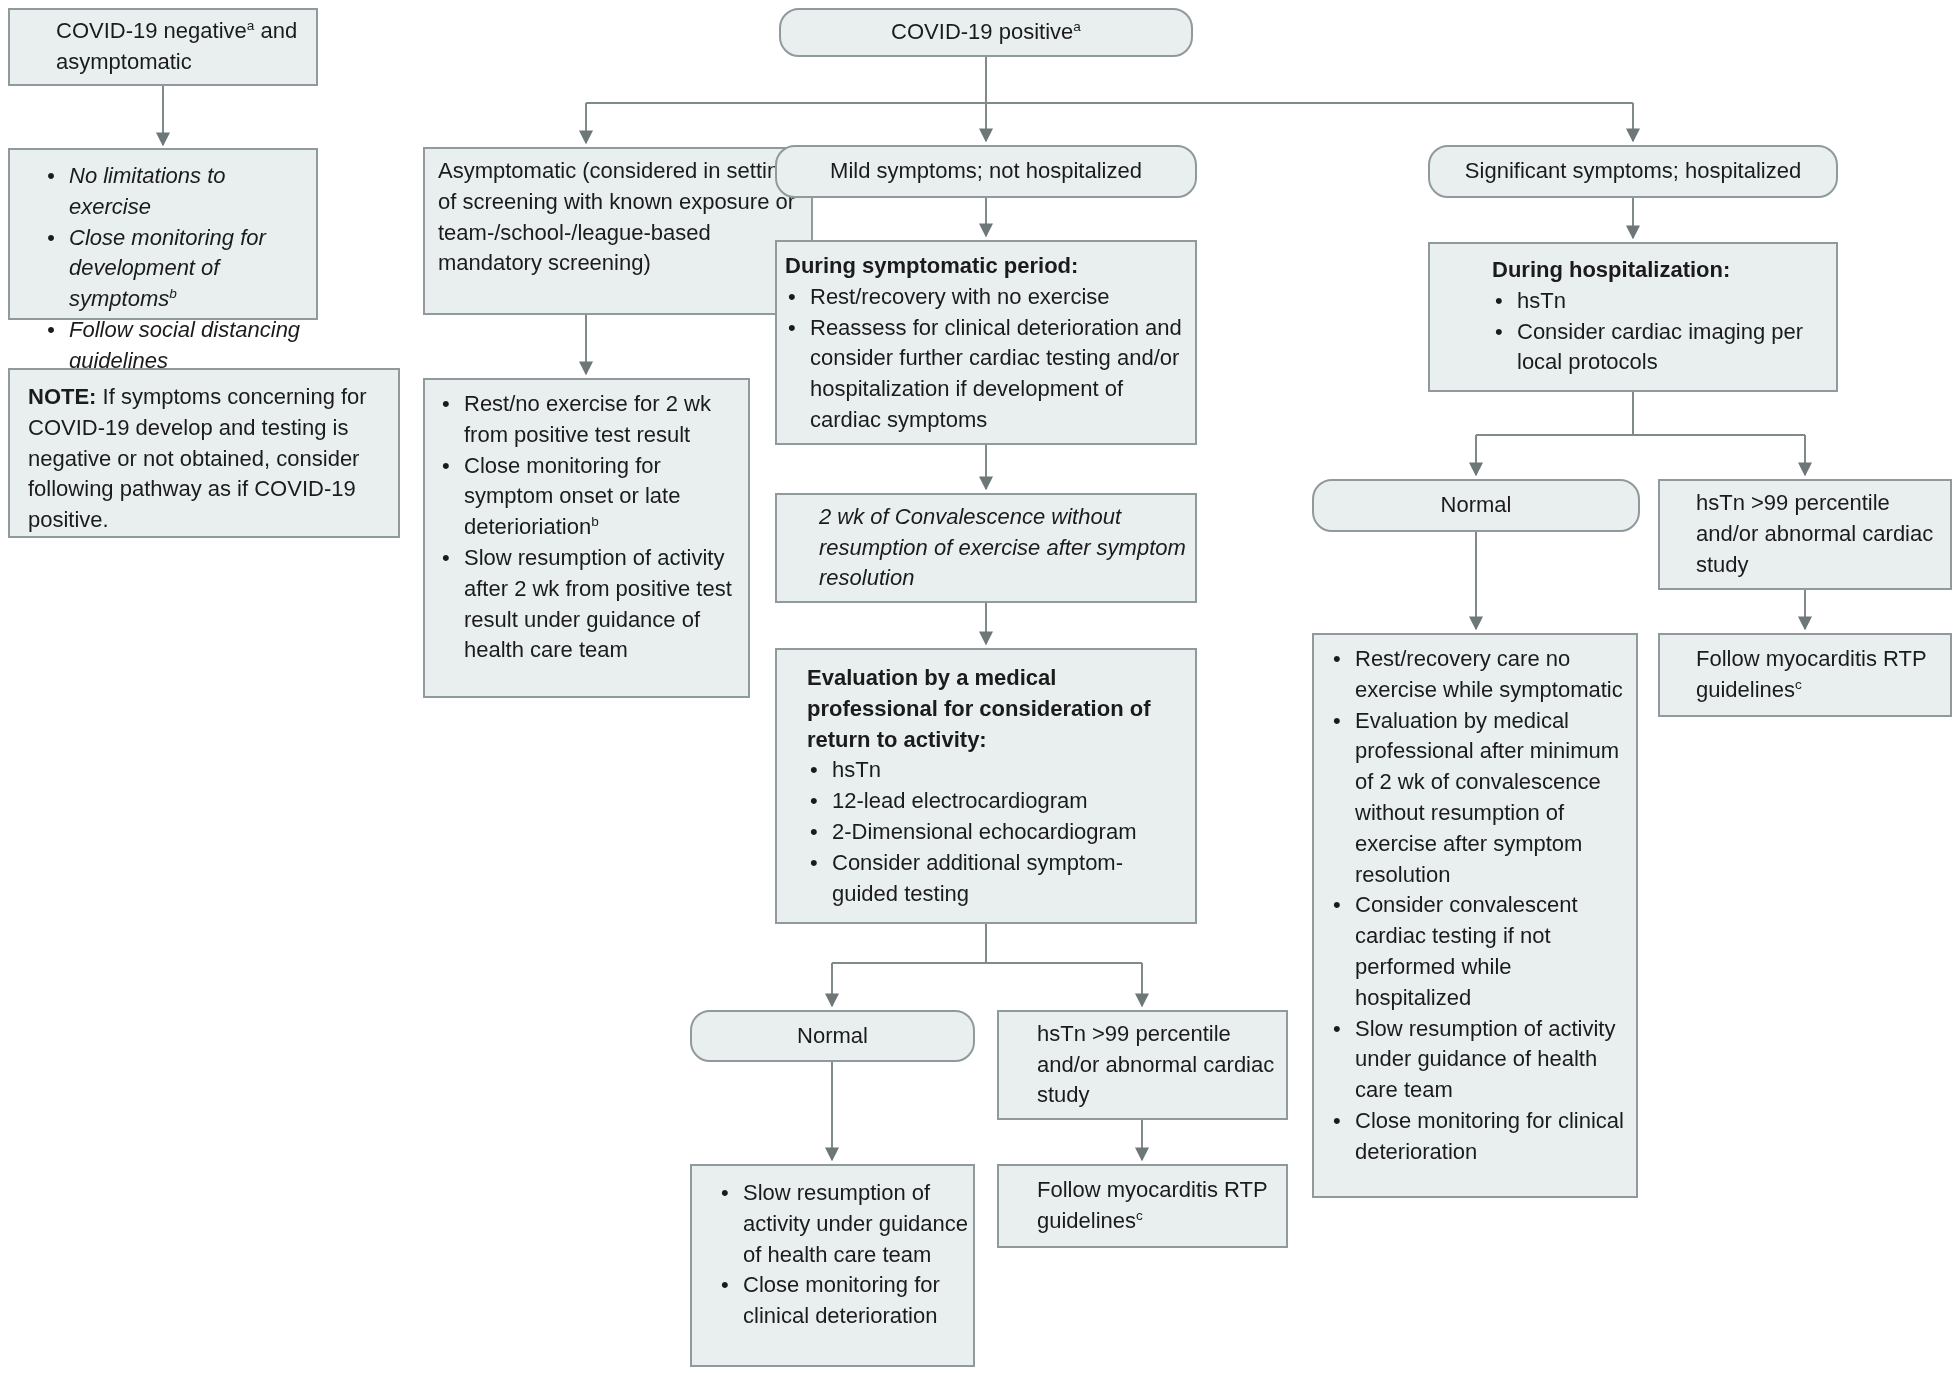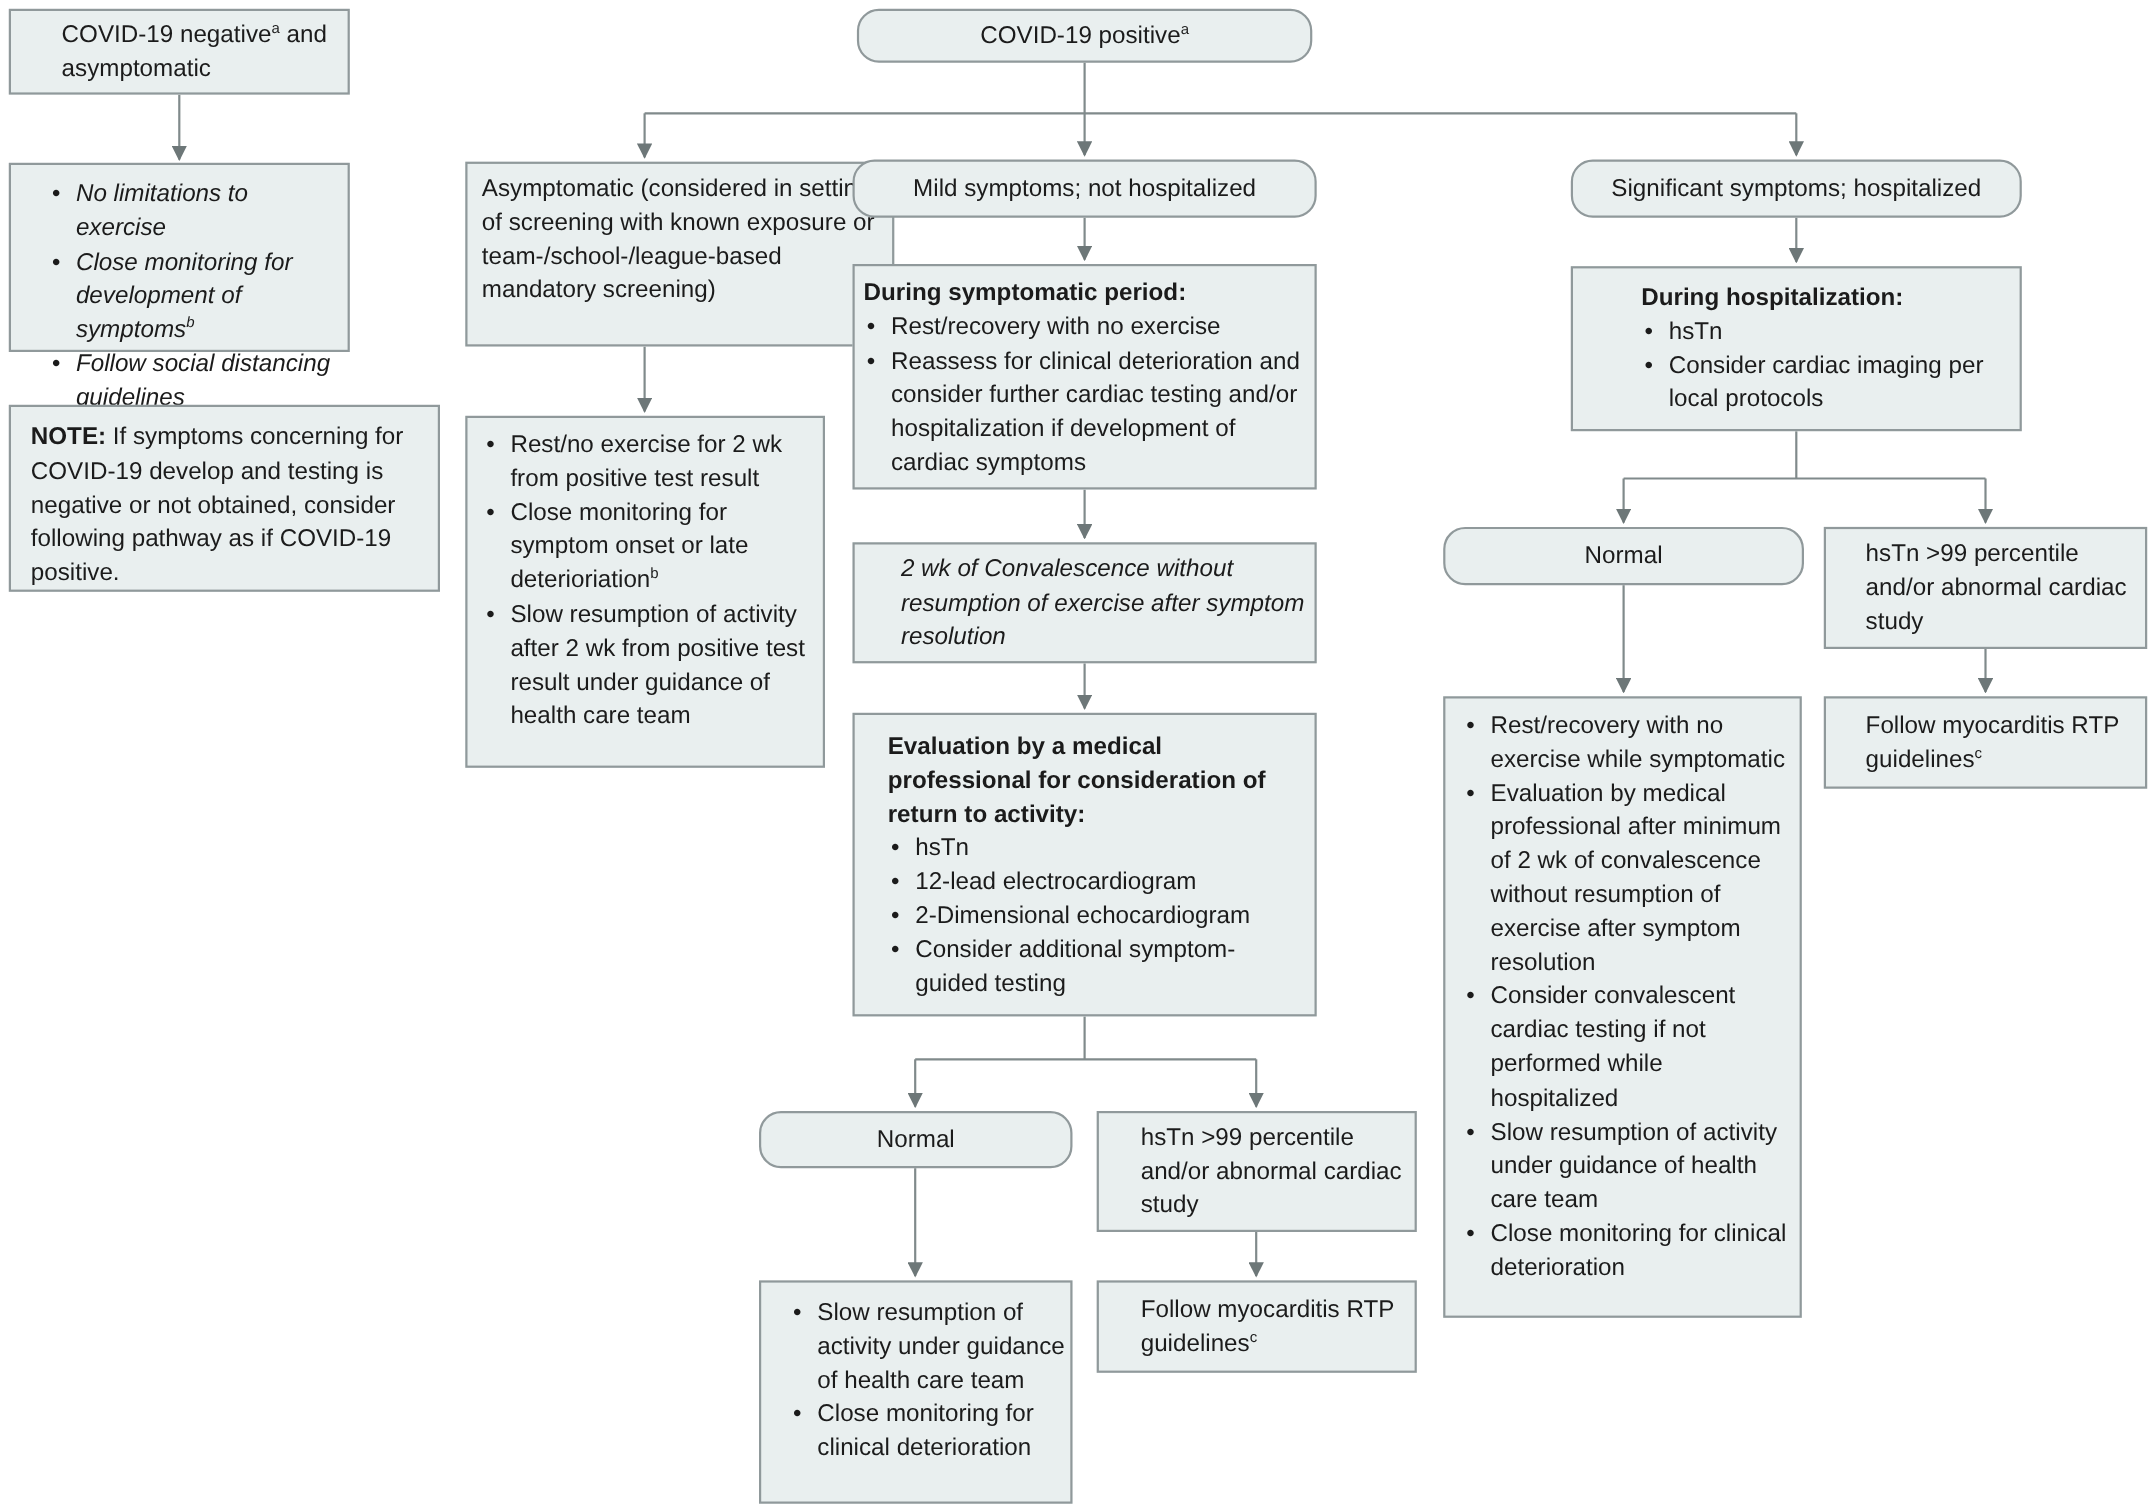--- a/index.html
+++ b/index.html
@@ -176,21 +176,21 @@
   <div class="box vcenter hcenter" style="left:1312px; top:479px; width:328px; height:53px;">
     <span>Normal</span>
   </div>
 
   <div class="box vcenter" style="left:1658px; top:479px; width:294px; height:111px; padding-left:36px; padding-right:6px;">
     <span>hsTn &gt;99 percentile and/or abnormal cardiac study</span>
   </div>
 
   <div class="box" style="left:1312px; top:633px; width:326px; height:565px; padding:9px 4px 0 16px;">
     <ul class="bullets">
-      <li><span>Rest/recovery with no exercise while symptomatic</span></li>
+      <li><span>Rest/recovery care no exercise while symptomatic</span></li>
       <li><span>Evaluation by medical professional after minimum of 2 wk of convalescence without resumption of exercise after symptom resolution</span></li>
       <li><span>Consider convalescent cardiac testing if not performed while hospitalized</span></li>
       <li><span>Slow resumption of activity under guidance of health care team</span></li>
       <li><span>Close monitoring for clinical deterioration</span></li>
     </ul>
   </div>
 
   <div class="box vcenter" style="left:1658px; top:633px; width:294px; height:84px; padding-left:36px; padding-right:6px;">
     <div><span>Follow myocarditis RTP guidelines</span><sup>c</sup></div>
   </div>

